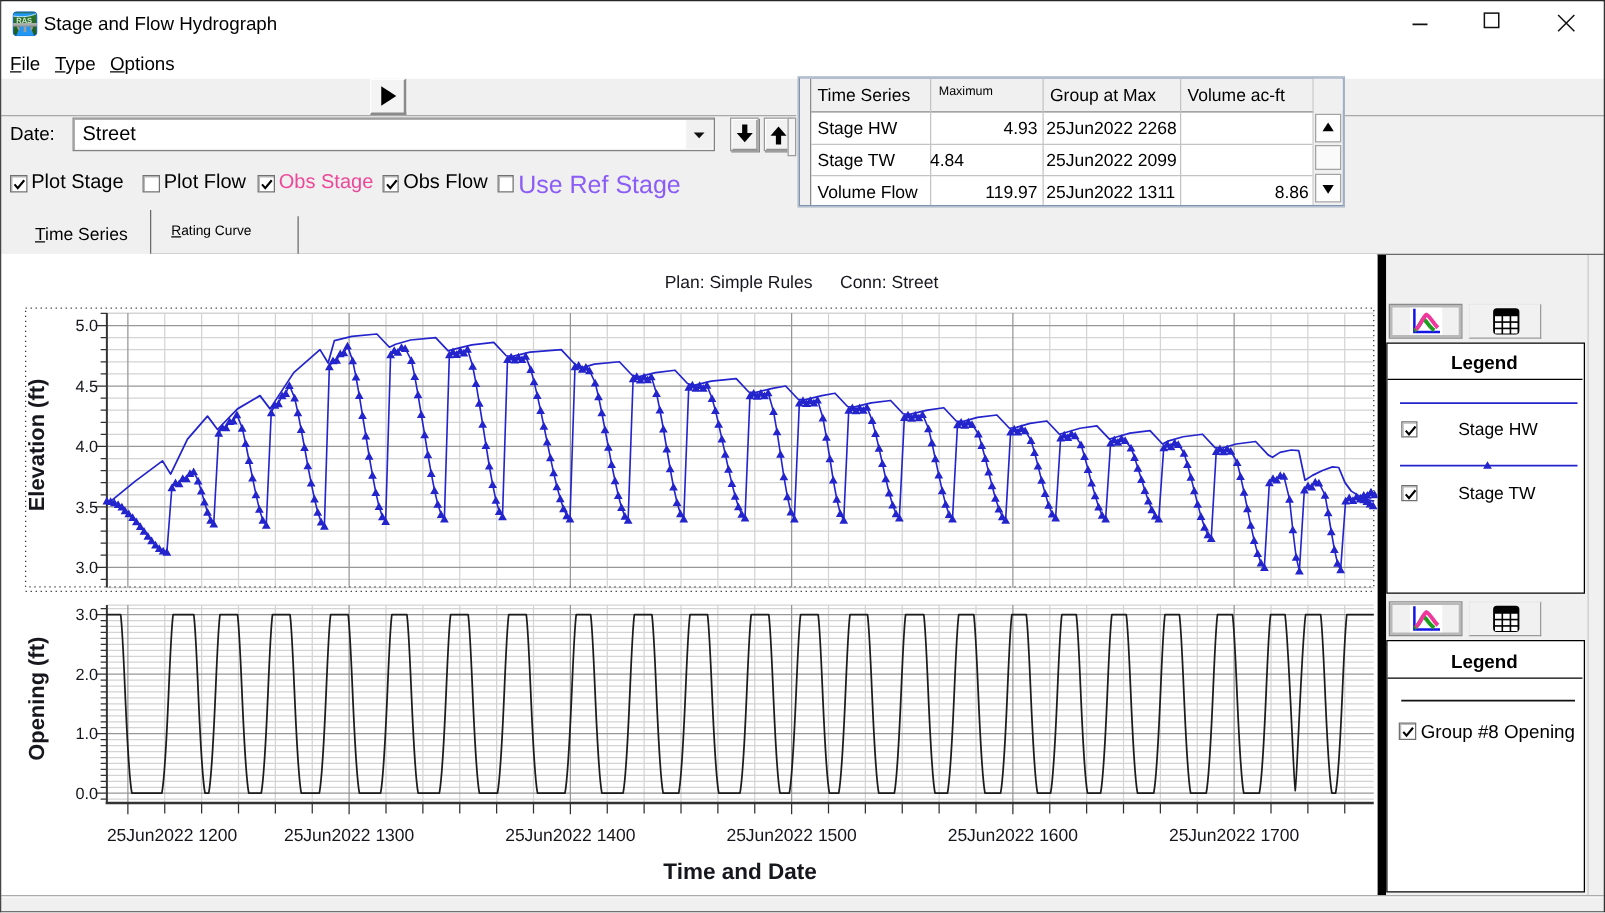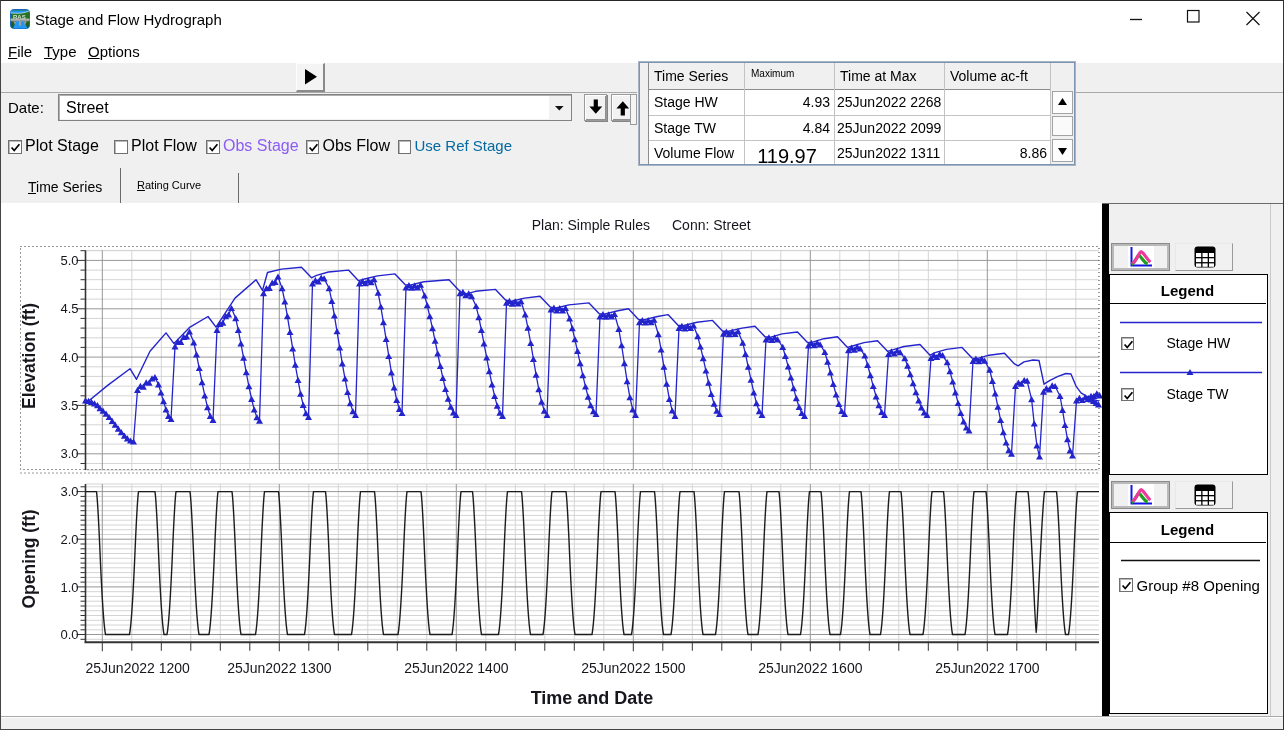--- a/index.html
+++ b/index.html
@@ -80,57 +80,57 @@
     </svg>
   </div>
 <div style="position:absolute;left:25px;top:136.5px;font-size:16px;color:#000">Plot Stage</div>
 <div style="position:absolute;left:114px;top:140.0px;width:13.5px;height:13.5px;background:#fff;border:1px solid #707070;box-shadow:inset 1px 1px 0 #b9b9b9;box-sizing:border-box"></div>
 <div style="position:absolute;left:131px;top:136.5px;font-size:16px;color:#000">Plot Flow</div>
 <div style="position:absolute;left:206px;top:140.0px;width:13.5px;height:13.5px;background:#fff;border:1px solid #707070;box-shadow:inset 1px 1px 0 #b9b9b9;box-sizing:border-box">
     <svg width="13.5" height="13.5" style="position:absolute;left:0;top:0">
       <path d="M2.6 6.5L5.2 9.5L10.4 3.2" stroke="#000" stroke-width="1.7" fill="none"></path>
     </svg>
   </div>
-<div style="position:absolute;left:223px;top:136.5px;font-size:16px;color:#8b5cf6">Obs Stage</div>
+<div style="position:absolute;left:223px;top:136.5px;font-size:16px;color:#ec4899">Obs Stage</div>
 <div style="position:absolute;left:305.5px;top:140.0px;width:13.5px;height:13.5px;background:#fff;border:1px solid #707070;box-shadow:inset 1px 1px 0 #b9b9b9;box-sizing:border-box">
     <svg width="13.5" height="13.5" style="position:absolute;left:0;top:0">
       <path d="M2.6 6.5L5.2 9.5L10.4 3.2" stroke="#000" stroke-width="1.7" fill="none"></path>
     </svg>
   </div>
 <div style="position:absolute;left:322.5px;top:136.5px;font-size:16px;color:#000">Obs Flow</div>
 <div style="position:absolute;left:397.5px;top:140.0px;width:13.5px;height:13.5px;background:#fff;border:1px solid #707070;box-shadow:inset 1px 1px 0 #b9b9b9;box-sizing:border-box"></div>
-<div style="position:absolute;left:414.5px;top:136.5px;font-size:15px;color:#0369a1">Use Ref Stage</div>
+<div style="position:absolute;left:414.5px;top:136.5px;font-size:20px;color:#8b5cf6">Use Ref Stage</div>
 
 <div class="abs" style="left:630px;top:94px;width:7px;height:31px;background:#f4f4f4;border:1px solid #9a9a9a"></div>
 
 <div class="abs" style="left:639px;top:62px;width:436px;height:102.5px;background:#fff;border:1px solid #7d93b2;outline:1px solid #a8b4c4">
 
   <div class="abs" style="left:0;top:0;width:434px;height:26.5px;background:#f0f0f0;border-bottom:1px solid #8c8c8c"></div>
 
   <div class="abs" style="left:0;top:0;width:8.5px;height:100.5px;background:#f0f0f0;border-right:1px solid #8c8c8c"></div>
 
   <div class="abs" style="left:104px;top:0;width:1px;height:100.5px;background:#c3c3c3"></div>
   <div class="abs" style="left:193.5px;top:0;width:1px;height:100.5px;background:#c3c3c3"></div>
   <div class="abs" style="left:303.5px;top:0;width:1px;height:100.5px;background:#c3c3c3"></div>
   <div class="abs" style="left:409.5px;top:0;width:1px;height:100.5px;background:#c3c3c3"></div>
 
   <div class="abs" style="left:8.5px;top:51.5px;width:401px;height:1px;background:#c3c3c3"></div>
   <div class="abs" style="left:8.5px;top:77px;width:401px;height:1px;background:#c3c3c3"></div>
 
   <div class="abs" style="left:14px;top:5px;font-size:14px">Time Series</div>
   <div class="abs" style="left:111px;top:5px;font-size:10px">Maximum</div>
-  <div class="abs" style="left:200px;top:5px;font-size:14px">Time at Max</div>
+  <div class="abs" style="left:200px;top:5px;font-size:14px">Group at Max</div>
   <div class="abs" style="left:310px;top:5px;font-size:14px">Volume ac-ft</div>
 
   <div class="abs" style="left:14px;top:31px;font-size:14px">Stage HW</div>
   <div class="abs" style="left:14px;top:56.5px;font-size:14px">Stage TW</div>
   <div class="abs" style="left:14px;top:82px;font-size:14px">Volume Flow</div>
   <div class="abs" style="left:104px;top:31px;width:86px;font-size:14px;text-align:right">4.93</div>
-  <div class="abs" style="left:104px;top:56.5px;width:86px;font-size:14px;text-align:right">4.84</div>
-  <div class="abs" style="left:104px;top:82px;width:86px;font-size:20px;text-align:center">119.97</div>
+  <div class="abs" style="left:104px;top:56.5px;width:86px;font-size:14px;">4.84</div>
+  <div class="abs" style="left:104px;top:82px;width:86px;font-size:14px;text-align:right">119.97</div>
   <div class="abs" style="left:197px;top:31px;font-size:14px">25Jun2022 2268</div>
   <div class="abs" style="left:197px;top:56.5px;font-size:14px">25Jun2022 2099</div>
   <div class="abs" style="left:197px;top:82px;font-size:14px">25Jun2022 1311</div>
   <div class="abs" style="left:310px;top:82px;width:97px;font-size:14px;text-align:right">8.86</div>
 
   <div class="abs" style="left:410.5px;top:0;width:23.5px;height:100.5px;background:#f0f0f0"></div>
   <div class="abs" style="left:412px;top:28px;width:21px;height:23px;background:#fdfdfd;border:1px solid #a3a3a3">
     <svg width="19" height="21">
         <path d="M9.5 6L14 13H5Z" fill="#000"></path>
       </svg></div>

